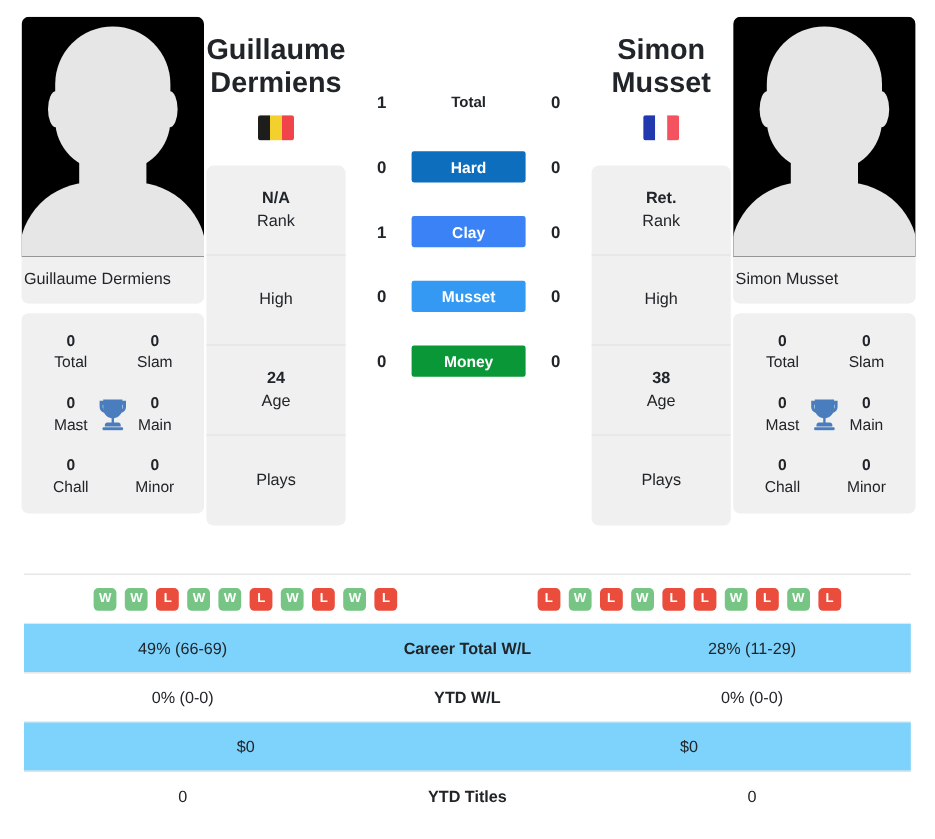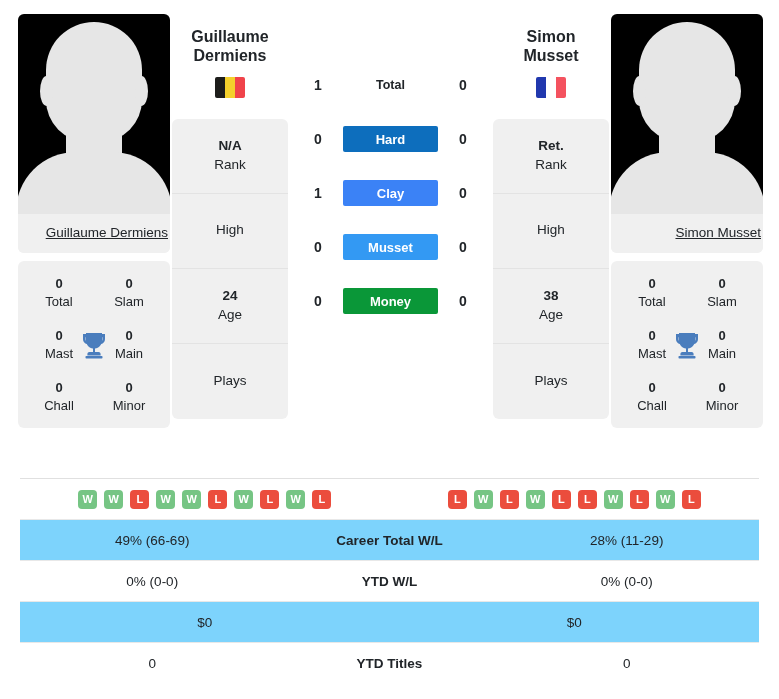--- a/index.html
+++ b/index.html
@@ -72,26 +72,25 @@
     left: 50%;
     bottom: 0;
     transform: translateX(-50%);
     width: 156px;
     height: 62px;
     background: #e6e6e6;
     border-radius: 60px 60px 0 0;
   }
 
   .photo-name {
-    text-align: right;
+    text-align: left;
     font-size: 13.5px;
     color: #212529;
     padding: 11px 2px 13px;
     background: #f0f0f0;
-    text-decoration: underline;
   }
 
   .stats-card {
     background: #f0f0f0;
     border-radius: 6px;
     margin-top: 8px;
     padding: 14px 6px 14px;
     position: relative;
   }
   .trophy-wrap {
@@ -124,21 +123,21 @@
     width: 116px;
     flex: 0 0 116px;
     margin: 0 2px;
     padding-top: 14px;
   }
   .name-block {
     text-align: center;
     padding-bottom: 10px;
   }
   .name-block .nm {
-    font-size: 16px;
+    font-size: 24px;
     font-weight: bold;
     line-height: 1.18;
     color: #212529;
   }
   .flag {
     width: 30px;
     height: 21px;
     margin: 11px auto 0;
     display: flex;
     border-radius: 2px;

